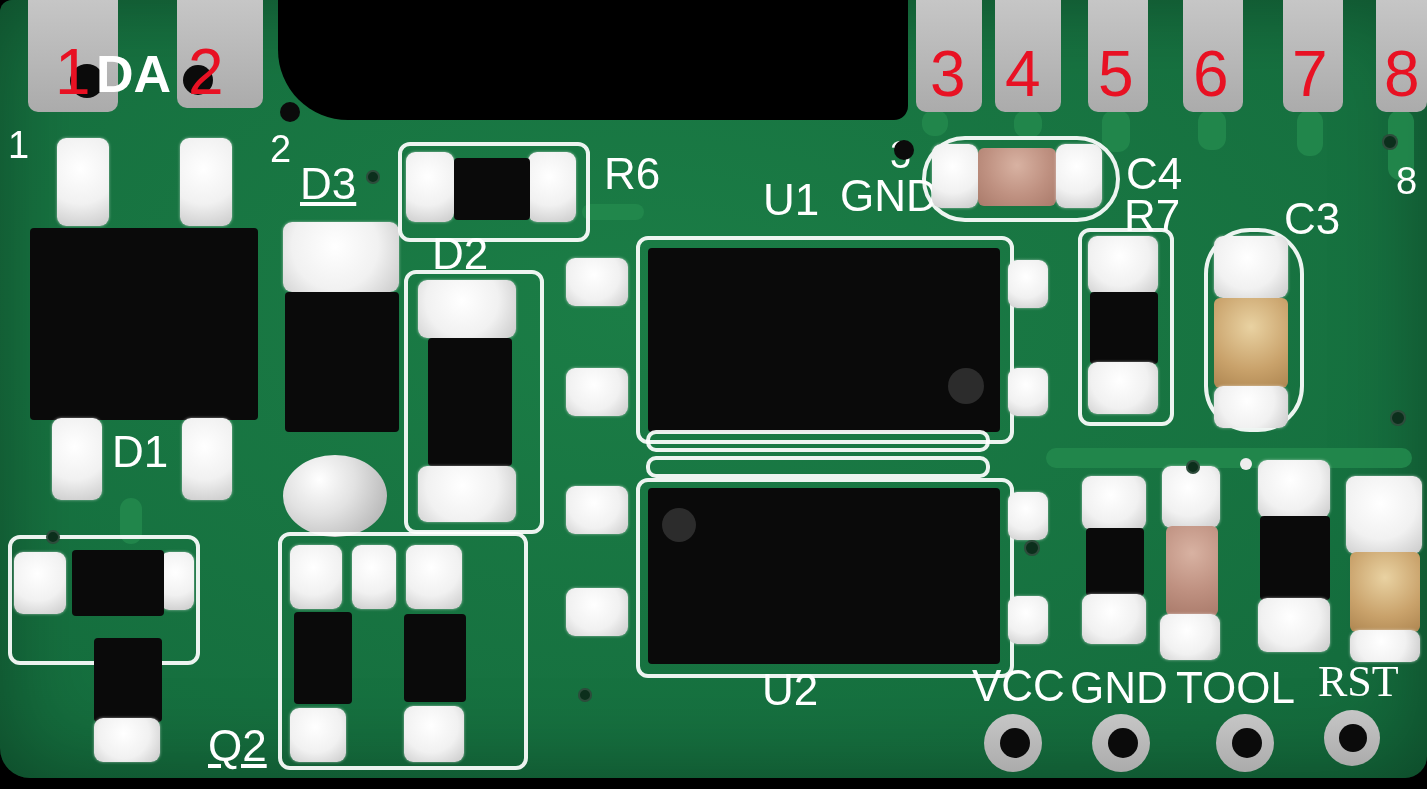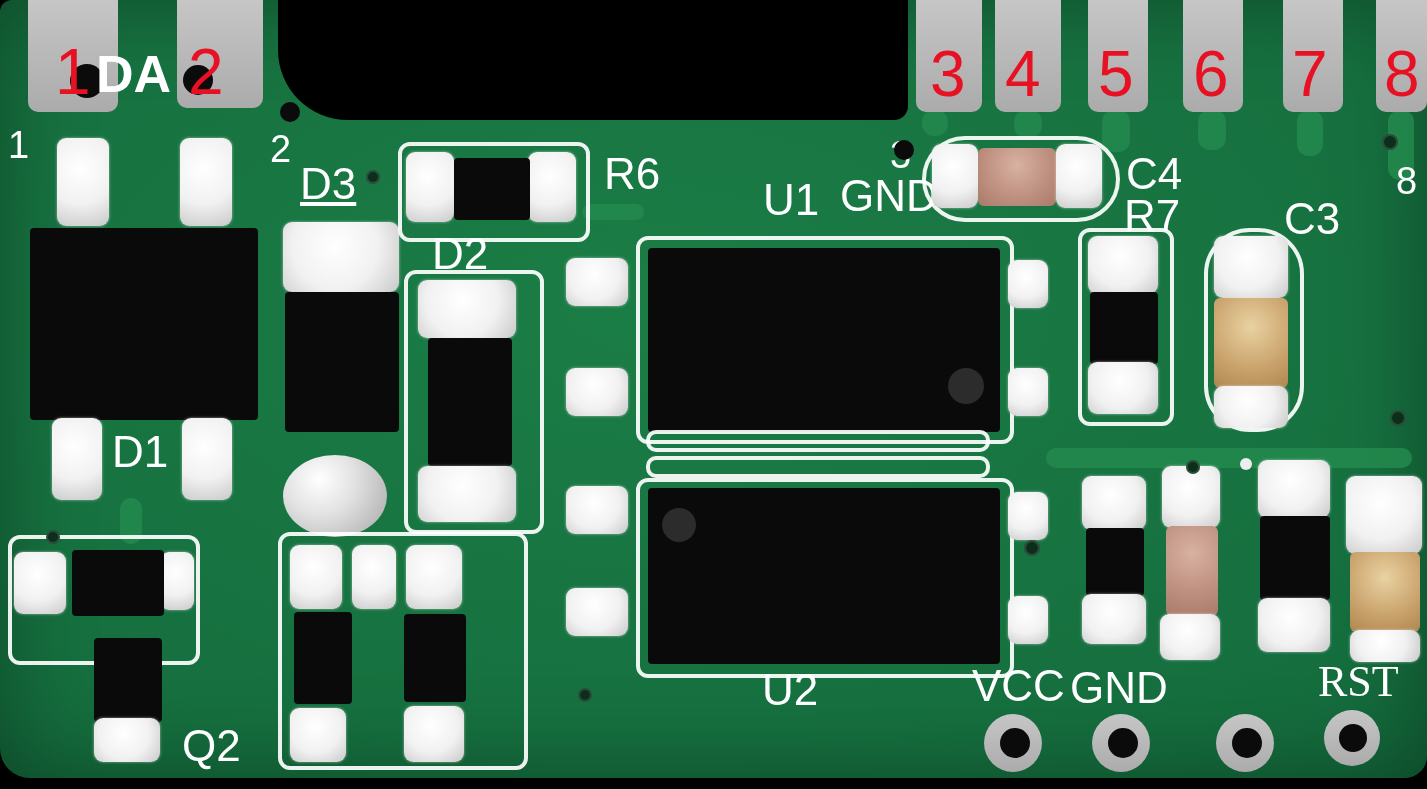--- a/index.html
+++ b/index.html
@@ -79,21 +79,21 @@
   <div class="padw" style="left:52px;top:418px;width:50px;height:82px;"></div>
   <div class="padw" style="left:182px;top:418px;width:50px;height:82px;"></div>
   <div class="wlabel" style="left:112px;top:430px;">D1</div>
 
   <div class="outline" style="left:8px;top:535px;width:184px;height:122px;"></div>
   <div class="padw" style="left:14px;top:552px;width:52px;height:62px;"></div>
   <div class="padw" style="left:160px;top:552px;width:34px;height:58px;"></div>
   <div class="body" style="left:72px;top:550px;width:92px;height:66px;"></div>
   <div class="body" style="left:94px;top:638px;width:68px;height:84px;"></div>
   <div class="padw" style="left:94px;top:718px;width:66px;height:44px;"></div>
-  <div class="wlabel" style="left:182px;top:724px;">Q2</div>
+  <div class="wlabel" style="left:208px;top:724px;text-decoration:underline;">Q2</div>
 
   <div class="padw" style="left:283px;top:222px;width:116px;height:70px;"></div>
   <div class="body" style="left:285px;top:292px;width:114px;height:140px;"></div>
   <div class="dome" style="left:283px;top:455px;width:104px;height:82px;"></div>
   <div class="wlabel" style="left:300px;top:162px;text-decoration:underline;">D3</div>
 
   <div class="outline" style="left:278px;top:532px;width:242px;height:230px;"></div>
   <div class="padw" style="left:290px;top:545px;width:52px;height:64px;"></div>
   <div class="padw" style="left:352px;top:545px;width:44px;height:64px;"></div>
   <div class="padw" style="left:406px;top:545px;width:56px;height:64px;"></div>
@@ -165,20 +165,21 @@
   <div class="padw" style="left:1258px;top:460px;width:72px;height:58px;"></div>
   <div class="body" style="left:1260px;top:516px;width:70px;height:84px;"></div>
   <div class="padw" style="left:1258px;top:598px;width:72px;height:54px;"></div>
 
   <div class="padw" style="left:1346px;top:476px;width:76px;height:78px;"></div>
   <div class="tan" style="left:1350px;top:552px;width:70px;height:80px;"></div>
   <div class="padw" style="left:1350px;top:630px;width:70px;height:32px;"></div>
 
   <div class="wlabel" style="left:972px;top:664px;">VCC</div>
   <div class="wlabel" style="left:1070px;top:666px;">GND</div>
+  <div class="wlabel" style="left:1176px;top:666px;">TOOL</div>
   <div class="wlabel" style="left:1318px;top:660px;font-family:Liberation Serif, serif;">RST</div>
 
   <div class="padgray" style="left:984px;top:714px;width:58px;height:58px;border-radius:50%;"></div>
   <div class="hole" style="left:1000px;top:728px;width:30px;height:30px;"></div>
   <div class="padgray" style="left:1092px;top:714px;width:58px;height:58px;border-radius:50%;"></div>
   <div class="hole" style="left:1108px;top:728px;width:30px;height:30px;"></div>
   <div class="padgray" style="left:1216px;top:714px;width:58px;height:58px;border-radius:50%;"></div>
   <div class="hole" style="left:1232px;top:728px;width:30px;height:30px;"></div>
   <div class="padgray" style="left:1324px;top:710px;width:56px;height:56px;border-radius:50%;"></div>
   <div class="hole" style="left:1339px;top:724px;width:28px;height:28px;"></div>

